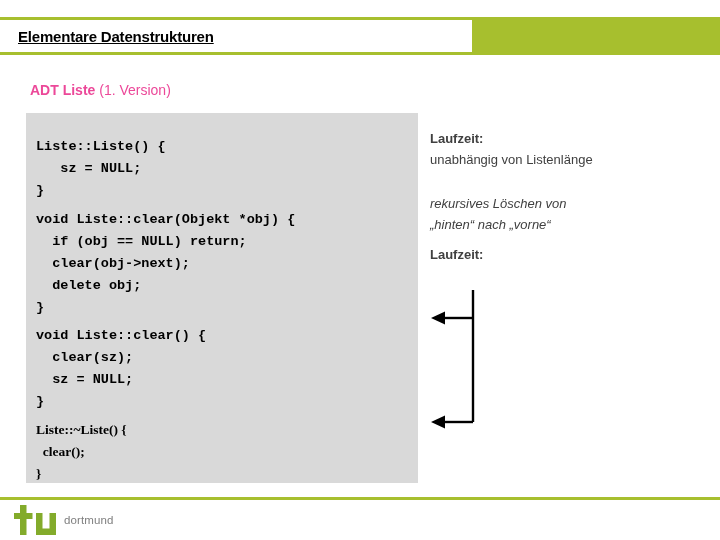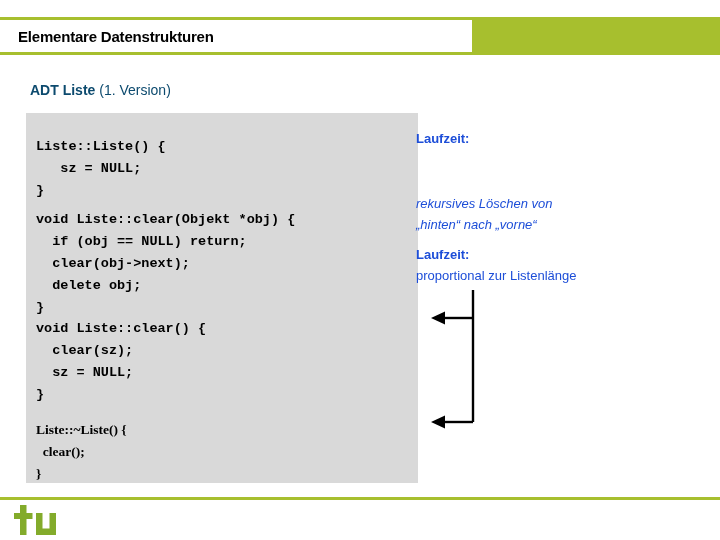--- a/index.html
+++ b/index.html
@@ -35,41 +35,42 @@
     display: flex;
     align-items: center;
   }
   .header-title {
     margin-left: 18px;
     font-size: 15px;
     font-weight: bold;
     color: #000000;
     letter-spacing: -0.2px;
     white-space: nowrap;
+    text-decoration: underline;
   }
   .header-chapter {
     position: absolute;
     left: 480px;
     top: 0;
     height: 38px;
     display: flex;
     align-items: center;
     font-size: 13px;
     font-weight: bold;
     color: #ffffff;
     white-space: nowrap;
   }
 
   
   .subtitle {
     position: absolute;
     left: 30px;
     top: 82px;
     font-size: 14px;
-    color: #0c4a6e;
+    color: #ec4899;
     white-space: nowrap;
   }
   .subtitle .bold { font-weight: bold; }
   .subtitle .reg { font-weight: normal; }
 
   
   .code-panel {
     position: absolute;
     left: 26px;
     top: 113px;
@@ -82,29 +83,29 @@
     left: 10px;
     font-family: "Liberation Mono", "DejaVu Sans Mono", monospace;
     font-size: 13.5px;
     font-weight: bold;
     color: #000000;
     line-height: 22px;
     white-space: pre;
   }
   .cb1 { top: 9px; }
   .cb2 { top: 82px; }
-  .cb3 { top: 198px; margin-top: 7px; }
+  .cb3 { top: 198px; }
   .cb4 { top: 292px; font-family: Liberation Serif, serif; }
 
   
   .note {
     position: absolute;
-    left: 416px;
+    left: 430px;
     font-size: 13px;
-    color: #1d4ed8;
+    color: #404040;
     line-height: 21px;
   }
   .note .bold { font-weight: bold; display: block; }
   .note .reg { font-weight: normal; display: block; }
   .note-1 { top: 128px; }
   .note-2 { top: 193px; font-style: italic; }
   .note-3 { top: 244px; }
 
   
   .connector {
@@ -171,30 +172,30 @@
   clear(sz);
   sz = NULL;
 }</pre>
   <pre class="code-block cb4">Liste::~Liste() {
   clear();
 }</pre>
 </div>
 
 <div class="note note-1">
   <span class="bold">Laufzeit:</span>
+  <span class="reg">unabhängig von Listenlänge</span>
 </div>
 
 <div class="note note-2">
   <span class="reg" style="white-space:pre-line">rekursives Löschen von
 „hinten“ nach „vorne“</span>
 </div>
 
 <div class="note note-3">
   <span class="bold">Laufzeit:</span>
-  <span class="reg">proportional zur Listenlänge</span>
 </div>
 
 <svg class="connector" viewBox="0 0 110 160">
 
   <line x1="58" y1="0" x2="58" y2="132" stroke="#000000" stroke-width="2.4"></line>
 
   <line x1="58" y1="28" x2="30" y2="28" stroke="#000000" stroke-width="2.4"></line>
   <polygon points="30,21.5 30,34.5 16,28" fill="#000000"></polygon>
 
   <line x1="58" y1="132" x2="30" y2="132" stroke="#000000" stroke-width="2.4"></line>
@@ -207,14 +208,15 @@
   <svg class="logo-mark" viewBox="0 0 42 30">
 
     <rect x="6" y="0" width="6.5" height="30" fill="#83ab2b"></rect>
     <rect x="0" y="8" width="18.5" height="6" fill="#83ab2b"></rect>
 
     <rect x="22" y="8" width="6.5" height="22" fill="#83ab2b"></rect>
     <rect x="22" y="23.5" width="20" height="6.5" fill="#83ab2b"></rect>
     <rect x="35.5" y="8" width="6.5" height="22" fill="#83ab2b"></rect>
   </svg>
   <div class="logo-text">
+    <span>dortmund</span>
   </div>
 </div>
 
 </body></html>

